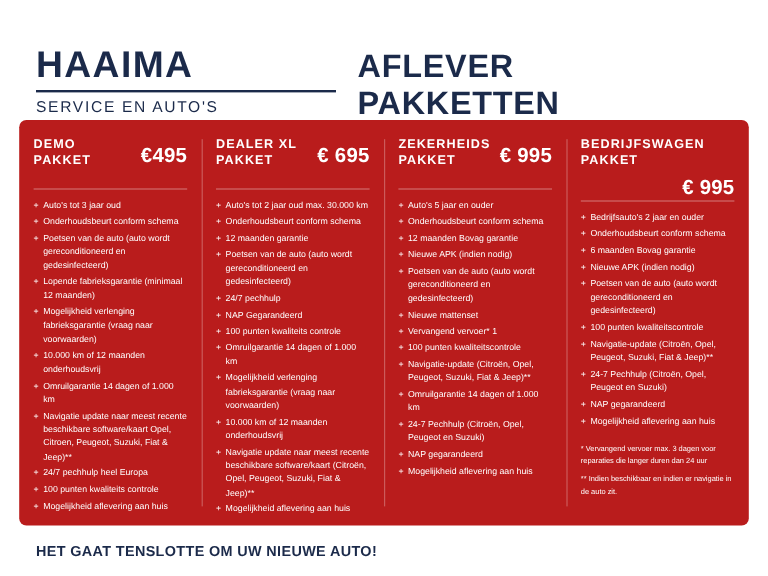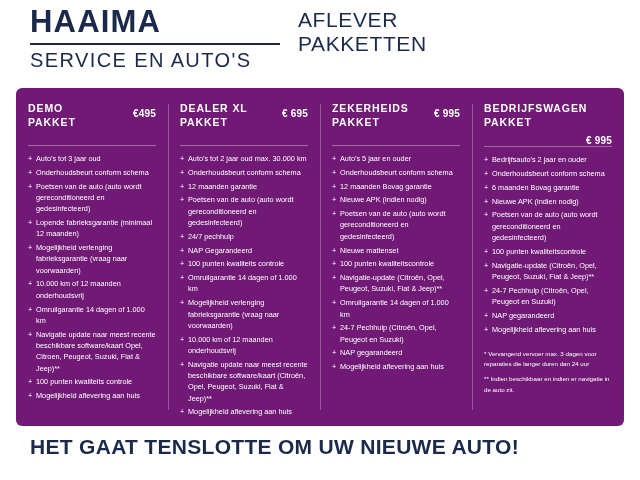--- a/index.html
+++ b/index.html
@@ -18,22 +18,22 @@
     width: 640px;
     height: 480px;
     background: #ffffff;
     box-sizing: border-box;
     padding: 0;
   }
 
   
   .header {
     position: relative;
-    height: 88px;
-    padding: 6px 30px 0 30px;
+    height: 100px;
+    padding: 38px 30px 0 30px;
     box-sizing: border-box;
     display: flex;
     align-items: flex-start;
   }
   .brand {
     width: 250px;
     flex: 0 0 250px;
   }
   .brand-name {
     font-size: 31px;
@@ -43,43 +43,43 @@
     line-height: 1;
     margin: 0 0 6px 0;
   }
   .brand-rule {
     height: 2px;
     background: #1b2a4a;
     width: 100%;
     margin-bottom: 5px;
   }
   .brand-sub {
-    font-size: 20px;
+    font-size: 13px;
     letter-spacing: 1.4px;
     color: #1b2a4a;
     line-height: 1;
   }
   .title-block {
     margin-left: 18px;
     padding-top: 2px;
   }
   .title-line {
-    font-size: 21px;
-    font-weight: normal;
+    font-size: 27px;
+    font-weight: bold;
     letter-spacing: 0.6px;
     color: #1b2a4a;
     line-height: 1.16;
     text-transform: uppercase;
   }
 
   
   .panel {
     position: relative;
     margin: 0 16px;
-    background: #701a75;
+    background: #b91c1c;
     border-radius: 6px;
     height: 338px;
     box-sizing: border-box;
     padding: 14px 0 10px 0;
     display: flex;
     overflow: hidden;
   }
   .col {
     flex: 1 1 0;
     padding: 0 12px;
@@ -103,21 +103,21 @@
   .col-head .pkg-name {
     font-size: 10.5px;
     font-weight: bold;
     letter-spacing: 0.9px;
     line-height: 1.3;
     text-transform: uppercase;
     display: inline-block;
     vertical-align: top;
   }
   .col-head .pkg-price {
-    font-size: 10px;
+    font-size: 17px;
     font-weight: bold;
     letter-spacing: 0.2px;
     float: right;
     margin-top: 6px;
   }
   .head-rule {
     clear: both;
     height: 1px;
     background: rgba(255,255,255,0.35);
     margin: 2px 0 7px 0;
@@ -156,21 +156,21 @@
 
   
   .footer {
     height: 42px;
     display: flex;
     align-items: center;
     padding: 0 30px;
     box-sizing: border-box;
   }
   .footer-text {
-    font-size: 21px;
+    font-size: 12px;
     font-weight: bold;
     letter-spacing: 0.3px;
     color: #1b2a4a;
     text-transform: uppercase;
   }
 </style>
 </head>
 <body>
 
 <div class="page">
@@ -200,20 +200,21 @@
       <div class="head-rule"></div>
       <ul class="features">
         <li>Auto's tot 3 jaar oud</li>
         <li>Onderhoudsbeurt conform schema</li>
         <li>Poetsen van de auto (auto wordt gereconditioneerd en gedesinfecteerd)</li>
         <li>Lopende fabrieksgarantie (minimaal 12 maanden)</li>
         <li>Mogelijkheid verlenging fabrieksgarantie (vraag naar voorwaarden)</li>
         <li>10.000 km of 12 maanden onderhoudsvrij</li>
         <li>Omruilgarantie 14 dagen of 1.000 km</li>
         <li>Navigatie update naar meest recente beschikbare software/kaart Opel, Citroen, Peugeot, Suzuki, Fiat &amp; Jeep)**</li>
+        <li>24/7 pechhulp heel Europa</li>
         <li>100 punten kwaliteits controle</li>
         <li>Mogelijkheid aflevering aan huis</li>
       </ul>
     </div>
 
     <div class="col">
       <div class="col-head">
         <span class="pkg-name">
           <span>DEALER XL</span><br>
           <span>PAKKET</span>
@@ -246,20 +247,21 @@
         <span class="pkg-price">€ 995</span>
       </div>
       <div class="head-rule"></div>
       <ul class="features">
         <li>Auto's 5 jaar en ouder</li>
         <li>Onderhoudsbeurt conform schema</li>
         <li>12 maanden Bovag garantie</li>
         <li>Nieuwe APK (indien nodig)</li>
         <li>Poetsen van de auto (auto wordt gereconditioneerd en gedesinfecteerd)</li>
         <li>Nieuwe mattenset</li>
+        <li>Vervangend vervoer* 1</li>
         <li>100 punten kwaliteitscontrole</li>
         <li>Navigatie-update (Citroën, Opel, Peugeot, Suzuki, Fiat &amp; Jeep)**</li>
         <li>Omruilgarantie 14 dagen of 1.000 km</li>
         <li>24-7 Pechhulp (Citroën, Opel, Peugeot en Suzuki)</li>
         <li>NAP gegarandeerd</li>
         <li>Mogelijkheid aflevering aan huis</li>
       </ul>
     </div>
 
     <div class="col">

